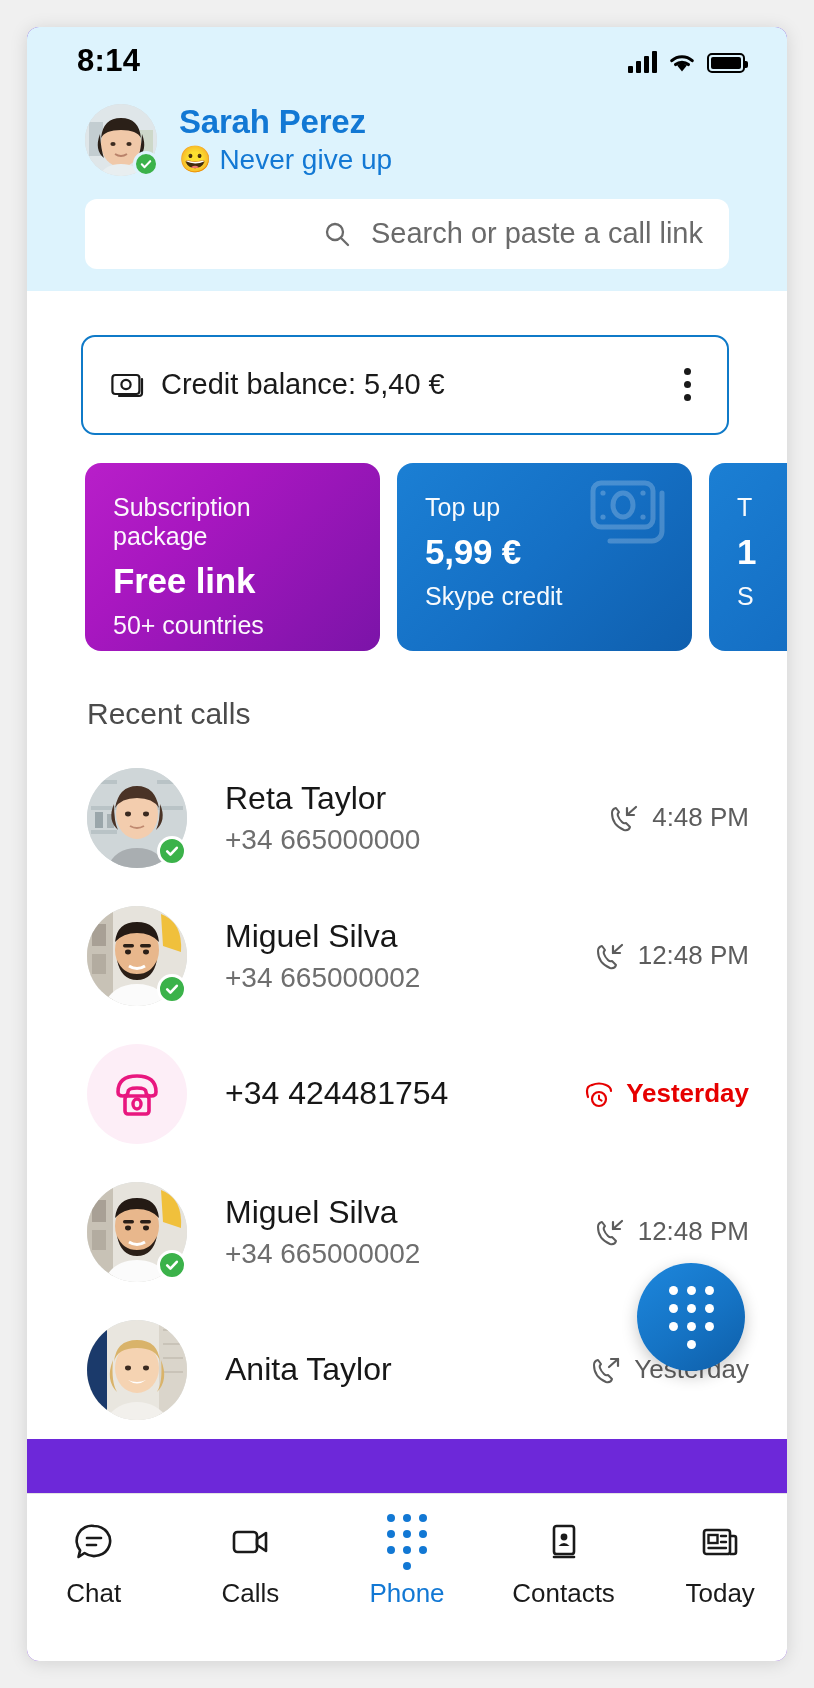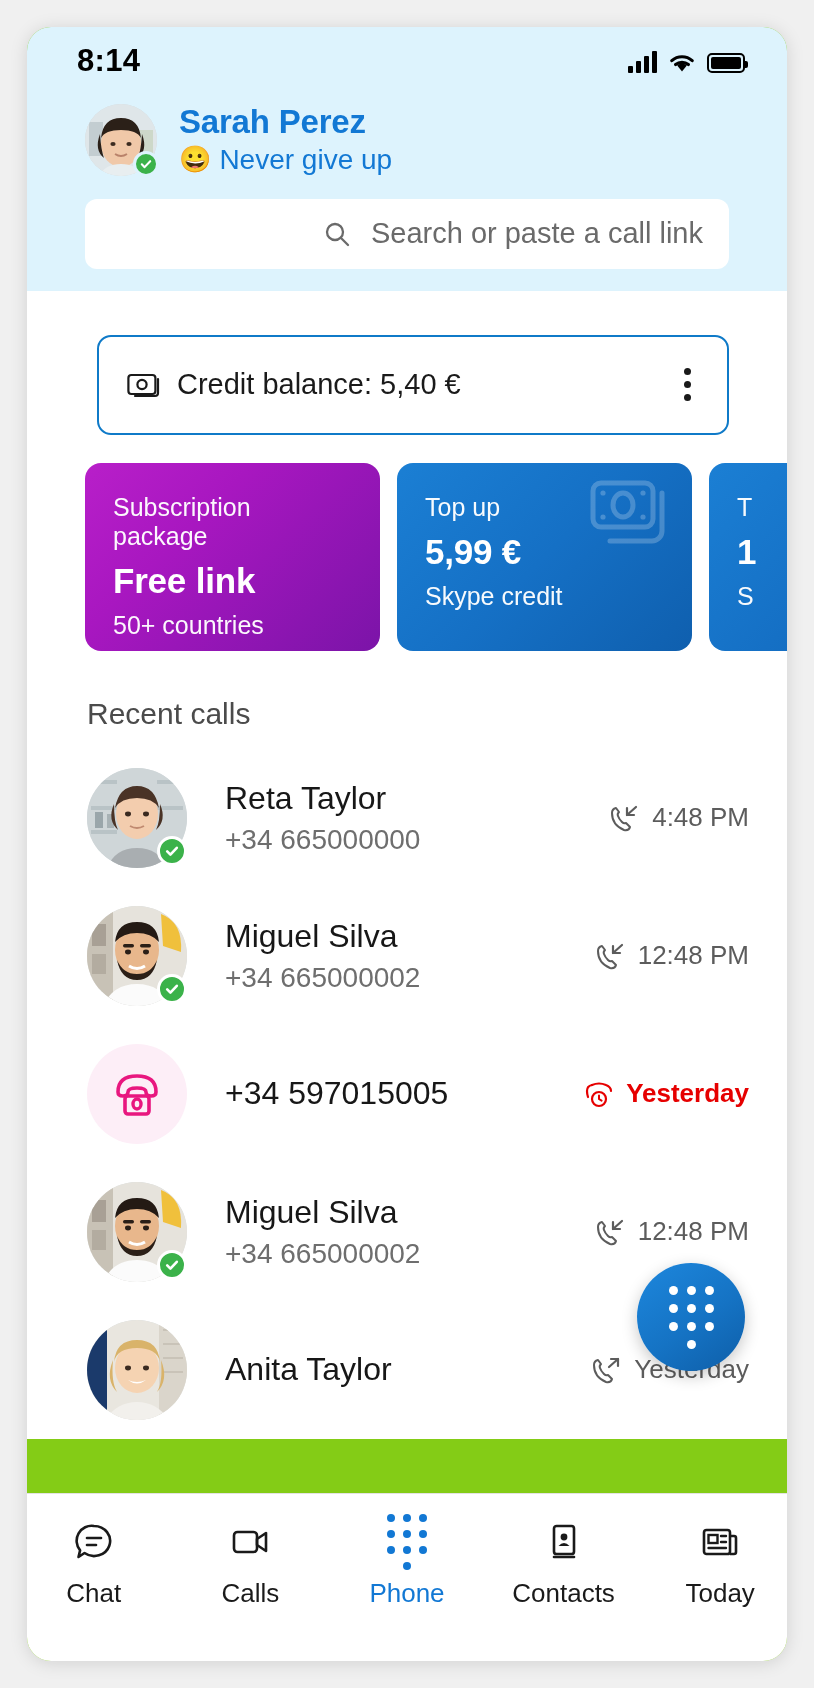--- a/index.html
+++ b/index.html
@@ -6,22 +6,22 @@
   html, body {
     width: 814px; height: 1688px;
     background: #f0f0f0;
     font-family: "Liberation Sans", sans-serif;
     overflow: hidden;
   }
   .phone-frame {
     position: absolute;
     left: 27px; top: 27px;
     width: 760px; height: 1634px;
-    background: #84cc16;
-    border-radius: 24px;
+    background: #6d28d9;
+    border-radius: 12px;
     overflow: hidden;
     box-shadow: 0 2px 18px rgba(0,0,0,0.13);
   }
 
   
   .header {
     background: #ddf3fd;
     padding: 0 0 22px 0;
   }
   .status-bar {
@@ -91,21 +91,21 @@
     border-radius: 12px;
     display: flex; align-items: center;
     gap: 20px; padding: 0 26px; justify-content: flex-end;
   }
   .search-icon { width: 28px; height: 28px; flex: none; }
   .search-placeholder { font-size: 29px; color: #6a6a6a; }
 
   
   .body-area { background: #fff; padding-top: 8px; }
   .credit-card {
-    margin: 36px 58px 0 70px;
+    margin: 36px 58px 0 54px;
     height: 100px;
     border: 2.5px solid #0f7ac8;
     border-radius: 14px;
     display: flex; align-items: center;
     padding: 0 26px 0 28px;
     justify-content: space-between;
     gap: 15px;
   }
   .credit-left { display: flex; align-items: center; gap: 16px; }
   .credit-text { font-size: 29px; color: #1a1a1a; }
@@ -422,21 +422,21 @@
         <div class="call-avatar-wrap">
           <div class="phone-avatar">
             <svg width="56" height="56" viewBox="0 0 56 56">
               <path d="M9 26 q0-16 19-16 t19 16 q0 4-5 4 q-5 0-5-4 q0-4-9-4 t-9 4 q0 4-5 4 q-5 0-5-4z" stroke="#e8177f" stroke-width="3.6" fill="none" stroke-linejoin="round"></path>
               <rect x="16" y="30" width="24" height="18" rx="3" stroke="#e8177f" stroke-width="3.6" fill="none"></rect>
               <ellipse cx="28" cy="38" rx="4" ry="5" stroke="#e8177f" stroke-width="3.4" fill="none"></ellipse>
             </svg>
           </div>
         </div>
         <div class="call-info">
-          <div class="call-number only">+34 597015005</div>
+          <div class="call-number only">+34 424481754</div>
         </div>
         <div class="call-meta missed">
           <svg width="30" height="30" viewBox="0 0 30 30">
             <path d="M8 6 q-5 1-5 6 q0 3 1 6" stroke="#e60000" stroke-width="2.2" fill="none" stroke-linecap="round"></path>
             <path d="M8 6 q7-3 14 0 q5 2 5 6" stroke="#e60000" stroke-width="2.2" fill="none" stroke-linecap="round"></path>
             <circle cx="15" cy="20" r="7" stroke="#e60000" stroke-width="2.2" fill="none"></circle>
             <path d="M15 16.5 V20 L17.6 21.6" stroke="#e60000" stroke-width="2" fill="none" stroke-linecap="round"></path>
           </svg>
           <span>Yesterday</span>
         </div>

